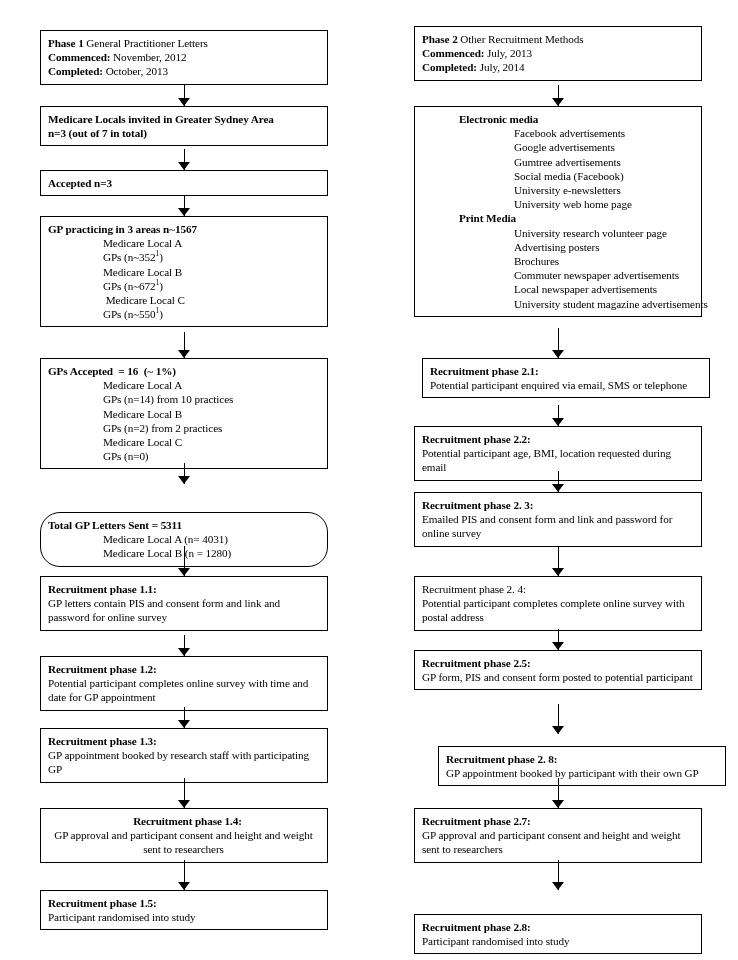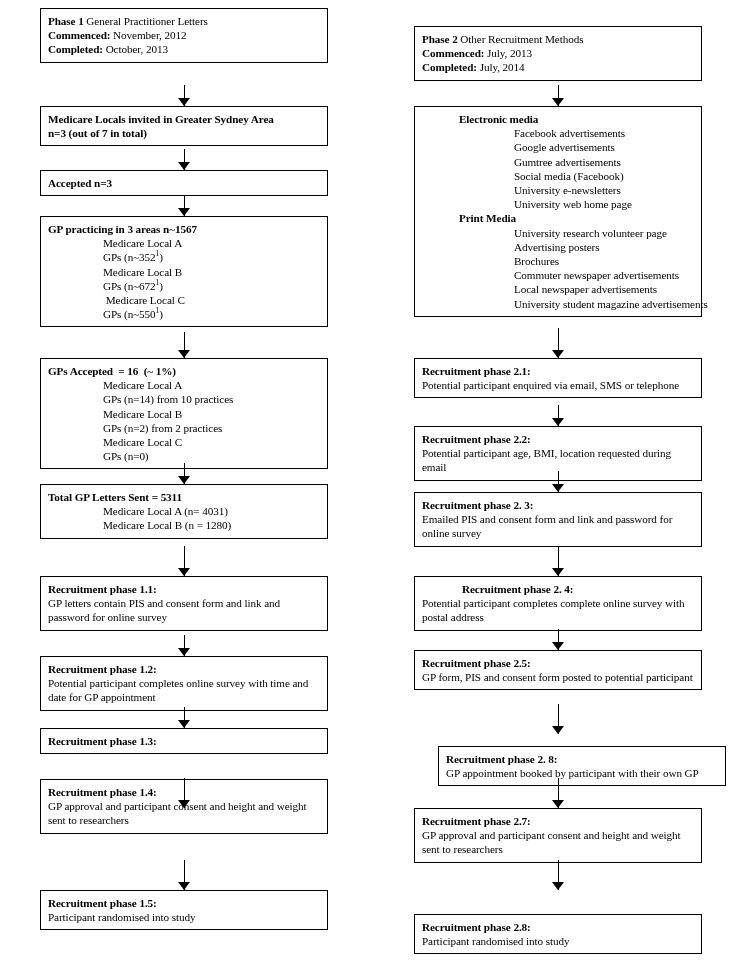--- a/index.html
+++ b/index.html
@@ -78,21 +78,21 @@
     border-left: 6px solid transparent;
     border-right: 6px solid transparent;
     border-top: 8px solid #000000;
   }
 </style>
 </head>
 <body>
 
 <div id="flowchart">
   <div class="column" id="col-left">
-      <div class="node" style="top: 8px;">
+      <div class="node" style="top: 30px;">
         <div class="line"><span class="bold" style="font-weight: bold;">Phase 1</span><span> General Practitioner Letters</span></div>
         <div class="line"><span class="bold" style="font-weight: bold;">Commenced:</span><span> November, 2012</span></div>
         <div class="line"><span class="bold" style="font-weight: bold;">Completed:</span><span> October, 2013</span></div>
       </div>
       <div class="node" style="top: 106px;">
         <div class="line"><span class="bold" style="font-weight: bold; text-align: right;">Medicare Locals invited in Greater Sydney Area</span></div>
         <div class="line"><span class="bold" style="font-weight: bold; text-align: center;">n=3 (out of 7 in total)</span></div>
       </div>
       <div class="node" style="top: 170px;">
         <div class="line"><span class="bold" style="font-weight: bold;">Accepted n=3</span></div>
@@ -108,37 +108,38 @@
       </div>
       <div class="node" style="top: 358px;">
         <div class="line"><span class="bold" style="font-weight: bold;">GPs Accepted  = 16  (~ 1%)</span></div>
         <div class="line indent"><span>Medicare Local A</span></div>
         <div class="line indent"><span>GPs (n=14) from 10 practices</span></div>
         <div class="line indent"><span>Medicare Local B</span></div>
         <div class="line indent"><span>GPs (n=2) from 2 practices</span></div>
         <div class="line indent"><span>Medicare Local C</span></div>
         <div class="line indent"><span>GPs (n=0)</span></div>
       </div>
-      <div class="node" style="top: 484px;">
+      <div class="node" style="top: 512px; border-radius: 20px;">
         <div class="line"><span class="bold" style="font-weight: bold;">Total GP Letters Sent = 5311</span></div>
         <div class="line indent"><span>Medicare Local A (n= 4031)</span></div>
         <div class="line indent"><span>Medicare Local B (n = 1280)</span></div>
       </div>
       <div class="node" style="top: 576px;">
         <div class="line"><span class="bold" style="font-weight: bold;">Recruitment phase 1.1:</span></div>
         <div class="line wrap">GP letters contain PIS and consent form and link and password for online survey</div>
       </div>
       <div class="node" style="top: 656px;">
         <div class="line"><span class="bold" style="font-weight: bold;">Recruitment phase 1.2:</span></div>
         <div class="line wrap">Potential participant completes online survey with time and date for GP appointment</div>
       </div>
       <div class="node" style="top: 728px;">
         <div class="line"><span class="bold" style="font-weight: bold;">Recruitment phase 1.3:</span></div>
-      </div>
-      <div class="node" style="top: 779px;">
+        <div class="line wrap">GP appointment booked by research staff with participating GP</div>
+      </div>
+      <div class="node" style="top: 808px; text-align: center;">
         <div class="line"><span class="bold" style="font-weight: bold;">Recruitment phase 1.4:</span></div>
         <div class="line wrap">GP approval and participant consent and height and weight sent to researchers</div>
       </div>
       <div class="node" style="top: 890px;">
         <div class="line"><span class="bold" style="font-weight: bold;">Recruitment phase 1.5:</span></div>
         <div class="line wrap">Participant randomised into study</div>
       </div>
       <div class="conn" style="top: 85px; height: 21px;">
         <div class="stem"></div>
         <div class="head"></div>
@@ -195,34 +196,34 @@
         <div class="line indent"><span>University e-newsletters</span></div>
         <div class="line indent"><span>University web home page</span></div>
         <div class="line"><span class="bold" style="font-weight: bold;">Print Media</span></div>
         <div class="line indent"><span>University research volunteer page</span></div>
         <div class="line indent"><span>Advertising posters</span></div>
         <div class="line indent"><span>Brochures</span></div>
         <div class="line indent"><span>Commuter newspaper advertisements</span></div>
         <div class="line indent"><span>Local newspaper advertisements</span></div>
         <div class="line indent"><span>University student magazine advertisements</span></div>
       </div>
-      <div class="node" style="top: 358px;">
+      <div class="node" style="top: 358px; margin-left: 8px;">
         <div class="line"><span class="bold" style="font-weight: bold;">Recruitment phase 2.1:</span></div>
         <div class="line wrap">Potential participant enquired via email, SMS or telephone</div>
       </div>
       <div class="node" style="top: 426px;">
         <div class="line"><span class="bold" style="font-weight: bold;">Recruitment phase 2.2:</span></div>
         <div class="line wrap">Potential participant age, BMI, location requested during email</div>
       </div>
       <div class="node" style="top: 492px;">
         <div class="line"><span class="bold" style="font-weight: bold;">Recruitment phase 2. 3:</span></div>
         <div class="line wrap">Emailed PIS and consent form and link and password for online survey</div>
       </div>
       <div class="node" style="top: 576px;">
-        <div class="line"><span class="bold" style="font-weight: bold; margin-left: 40px;">Recruitment phase 2. 4:</span></div>
+        <div class="line"><span class="bold" style="font-weight: normal;">Recruitment phase 2. 4:</span></div>
         <div class="line wrap">Potential participant completes complete online survey with postal address</div>
       </div>
       <div class="node" style="top: 650px;">
         <div class="line"><span class="bold" style="font-weight: bold;">Recruitment phase 2.5:</span></div>
         <div class="line wrap">GP form, PIS and consent form posted to potential participant</div>
       </div>
       <div class="node" style="top: 746px; margin-left: 24px;">
         <div class="line"><span class="bold" style="font-weight: bold;">Recruitment phase 2. 8:</span></div>
         <div class="line wrap">GP appointment booked by participant with their own GP</div>
       </div>

